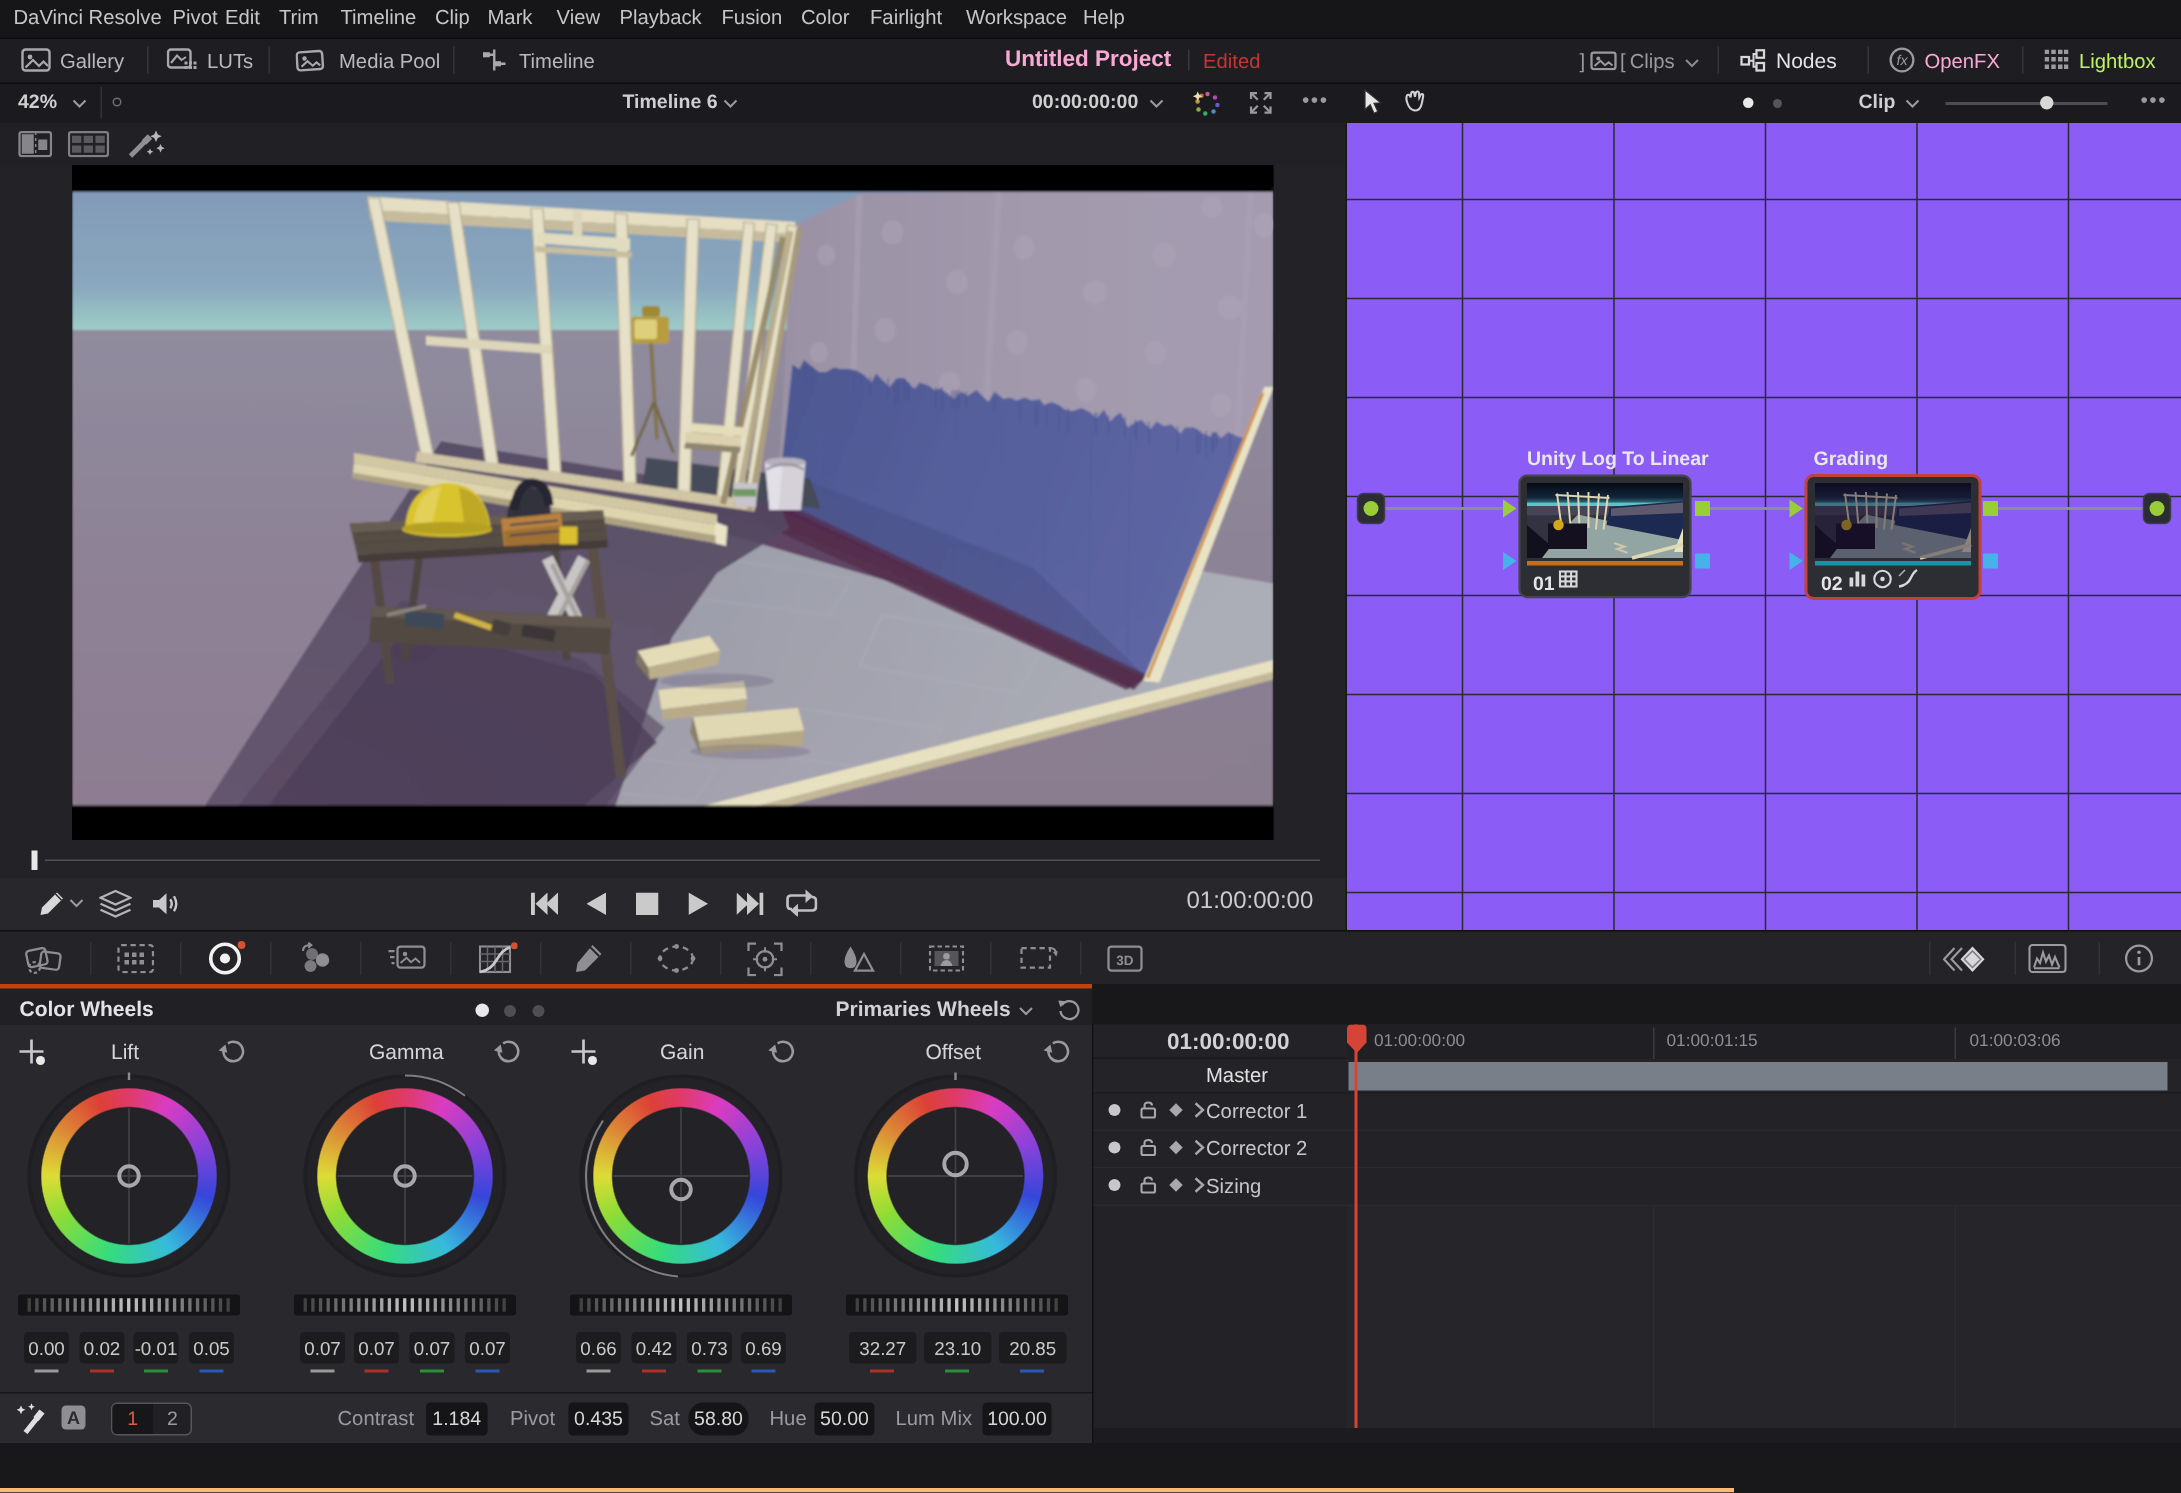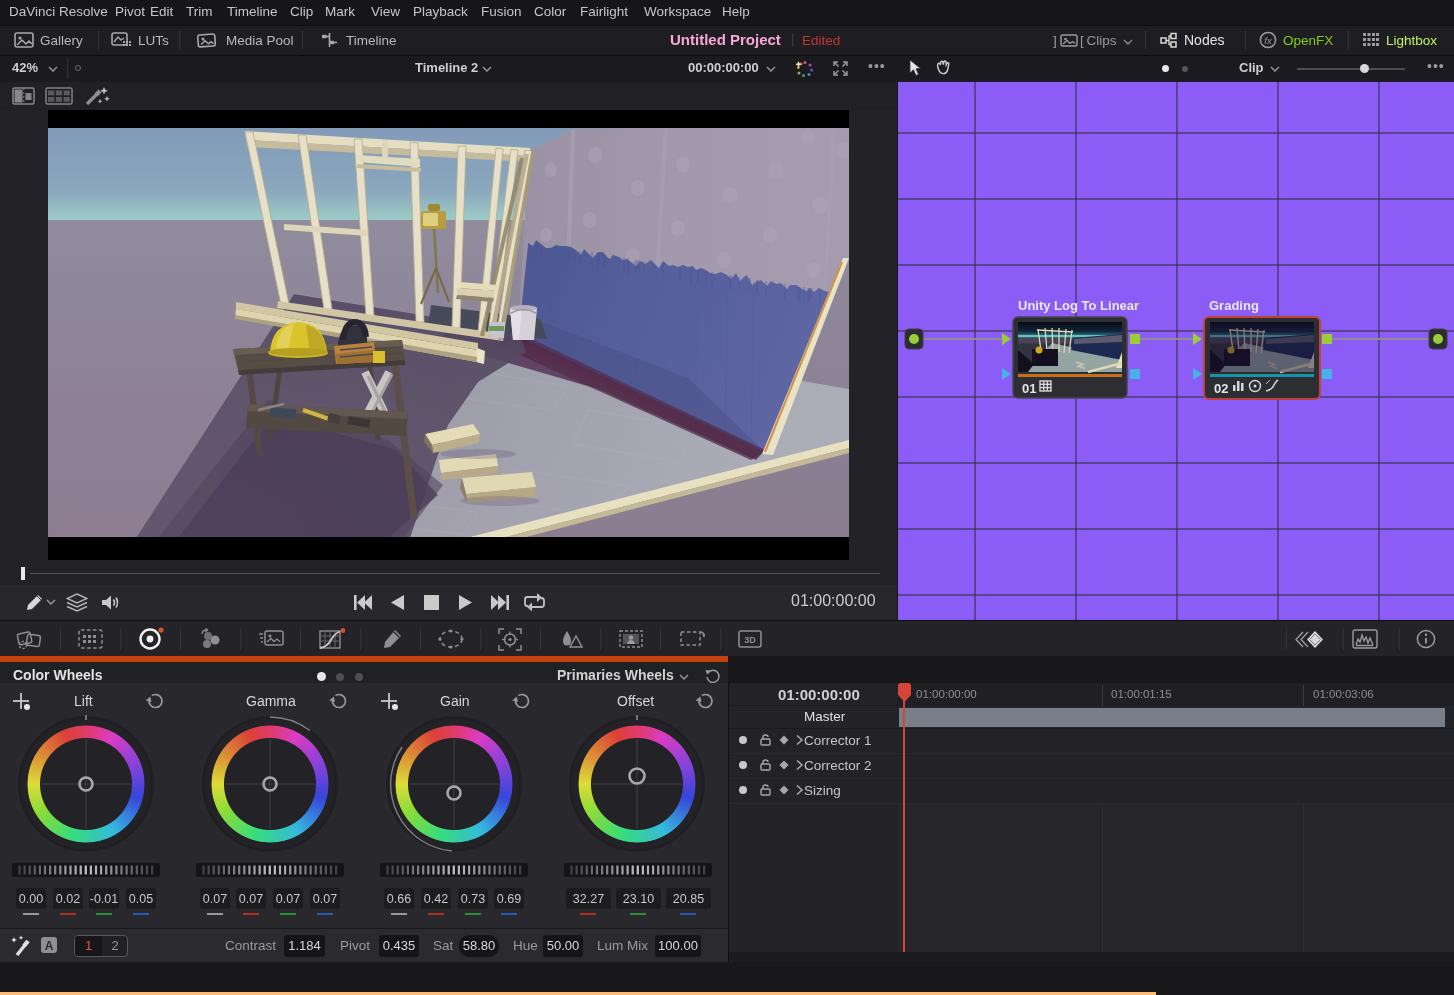--- a/index.html
+++ b/index.html
@@ -110,21 +110,21 @@
         <rect x="11" y="1.5" width="5" height="5" fill="none" stroke="#d8d8d8" stroke-width="1.5"></rect>
         <rect x="11" y="10" width="5" height="5" fill="none" stroke="#d8d8d8" stroke-width="1.5"></rect>
         <path d="M6 8.5 L9 8.5 M9 8.5 L9 4 L11 4 M9 8.5 L9 12.5 L11 12.5" fill="none" stroke="#d8d8d8" stroke-width="1.3"></path>
       </svg>
     <span class="abs" style="left:1184px;top:7px;color:#e4e4e4;font-size:14px;">Nodes</span>
     <div class="vdiv" style="left:1245px;top:6px;height:18px;background:#35353a;"></div>
     <svg class="abs" style="left:1259px;top:6px;" width="18" height="18" viewBox="0 0 18 18">
         <circle cx="9" cy="9" r="7.6" fill="none" stroke="#9b9b9f" stroke-width="1.5"></circle>
         <text x="9" y="12.6" font-size="9.5" font-style="italic" fill="#9b9b9f" text-anchor="middle" font-family="Liberation Sans">fx</text>
       </svg>
-    <span class="abs" style="left:1283px;top:8px;color:#84cc16;">OpenFX</span>
+    <span class="abs" style="left:1283px;top:8px;color:#f9a8d4;">OpenFX</span>
     <div class="vdiv" style="left:1348px;top:6px;height:18px;background:#35353a;"></div>
     <svg class="abs" style="left:1363px;top:8px;" width="16" height="14" viewBox="0 0 16 14">
         <g fill="#9b9b9f">
           <rect x="0" y="0" width="3" height="3"></rect>
           <rect x="4.5" y="0" width="3" height="3"></rect>
           <rect x="9" y="0" width="3" height="3"></rect>
           <rect x="13" y="0" width="3" height="3"></rect>
           <rect x="0" y="5" width="3" height="3"></rect>
           <rect x="4.5" y="5" width="3" height="3"></rect>
           <rect x="9" y="5" width="3" height="3"></rect>
@@ -139,21 +139,21 @@
   </div>
 
   <div class="abs" style="left:0;top:55px;width:1454px;height:27px;background:#1b1b1f;border-top:1px solid #0d0d0f;"></div>
   <div class="abs" id="row3" style="left:0;top:55px;width:1454px;height:27px;color:#cfcfcf;font-size:13px;">
     <span class="abs" style="left:12px;top:5px;font-weight:bold;">42%</span>
     <svg class="abs" style="left:48px;top:11px;" width="10" height="6" viewBox="0 0 10 6">
         <path d="M1 1 L5 5 L9 1" fill="none" stroke="#9a9a9e" stroke-width="1.4"></path>
       </svg>
     <div class="vdiv" style="left:67px;top:3px;height:21px;background:#333338;"></div>
     <circle class="abs" style="left:75px;top:10px;width:6px;height:6px;border:1.4px solid #6e6e72;border-radius:50%;"></circle>
-    <span class="abs" style="left:415px;top:5px;font-weight:bold;">Timeline 2</span>
+    <span class="abs" style="left:415px;top:5px;font-weight:bold;">Timeline 6</span>
     <svg class="abs" style="left:482px;top:11px;" width="10" height="6" viewBox="0 0 10 6">
         <path d="M1 1 L5 5 L9 1" fill="none" stroke="#9a9a9e" stroke-width="1.4"></path>
       </svg>
     <span class="abs" style="left:688px;top:5px;font-weight:bold;">00:00:00:00</span>
     <svg class="abs" style="left:766px;top:11px;" width="10" height="6" viewBox="0 0 10 6">
         <path d="M1 1 L5 5 L9 1" fill="none" stroke="#9a9a9e" stroke-width="1.4"></path>
       </svg>
 
     <svg class="abs" style="left:794px;top:5px;" width="20" height="18" viewBox="0 0 20 18">
         <g>
@@ -797,21 +797,21 @@
         <path d="M4 16 L6 10 L8 13 L10 6 L12 12 L14 8 L16 14 L18 9 L21 16" fill="none" stroke="#9a9a9f" stroke-width="1.4"></path>
         <line x1="4" y1="16.5" x2="21" y2="16.5" stroke="#9a9a9f" stroke-width="1.4"></line>
       </svg>
     <svg class="abs" style="left:1416px;top:8px;" width="20" height="20" viewBox="0 0 20 20">
         <circle cx="10" cy="10" r="8.6" fill="none" stroke="#9a9a9f" stroke-width="1.5"></circle>
         <line x1="10" y1="9" x2="10" y2="14.5" stroke="#9a9a9f" stroke-width="1.8"></line>
         <circle cx="10" cy="5.8" r="1.2" fill="#9a9a9f"></circle>
       </svg>
   </div>
 
-  <div class="abs" id="cwheader" style="left:0;top:656px;width:728px;height:27px;background:#212125;border-top:6px solid #c2410c;">
+  <div class="abs" id="cwheader" style="left:0;top:656px;width:728px;height:27px;background:#212125;border-top:3px solid #c2410c;">
     <span class="abs" style="left:13px;top:5px;color:#e4e4e4;font-size:14px;font-weight:bold;">Color Wheels</span>
     <circle class="abs" style="left:317px;top:10px;width:9px;height:9px;background:#e8e8e8;border-radius:50%;"></circle>
     <circle class="abs" style="left:336px;top:11px;width:8px;height:8px;background:#4e4e53;border-radius:50%;"></circle>
     <circle class="abs" style="left:355px;top:11px;width:8px;height:8px;background:#4e4e53;border-radius:50%;"></circle>
     <span class="abs" style="left:557px;top:5px;color:#d2d2d2;font-size:14px;font-weight:bold;">Primaries Wheels</span>
     <svg class="abs" style="left:679px;top:12px;" width="10" height="6" viewBox="0 0 10 6">
         <path d="M1 1 L5 5 L9 1" fill="none" stroke="#9a9a9e" stroke-width="1.4"></path>
       </svg>
     <svg class="abs" style="left:705px;top:6px;" width="16" height="16" viewBox="0 0 16 16">
         <path d="M3 5 A6 6 0 1 1 2 9" fill="none" stroke="#9a9a9e" stroke-width="1.5"></path>

